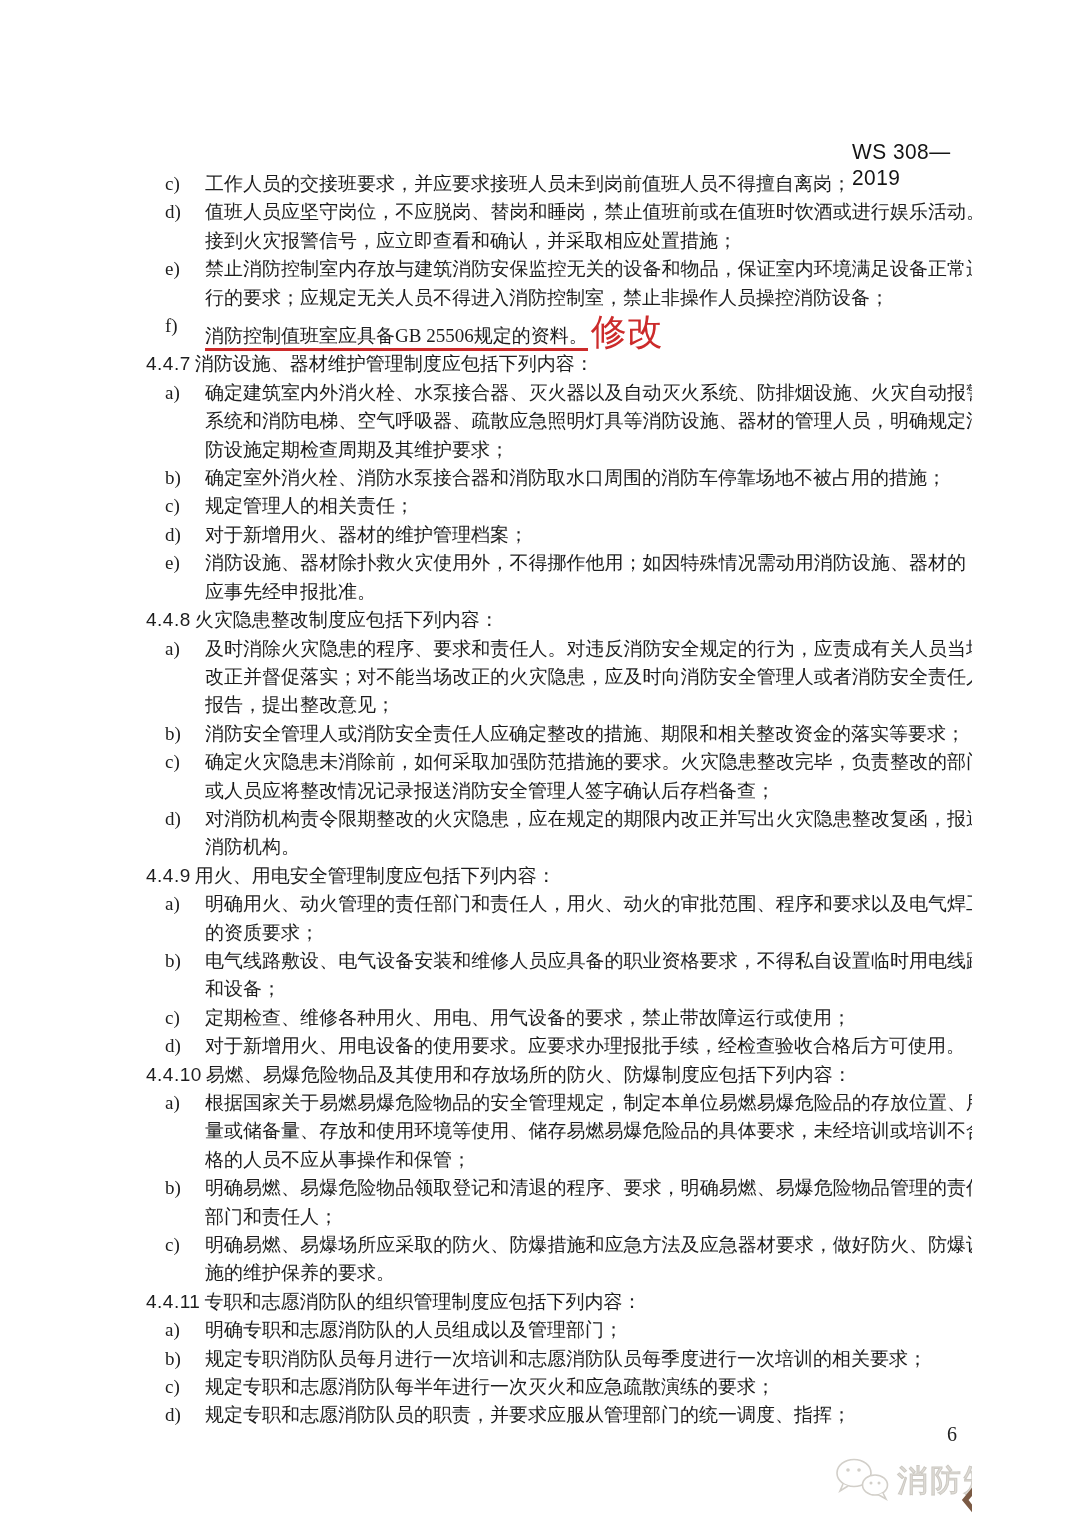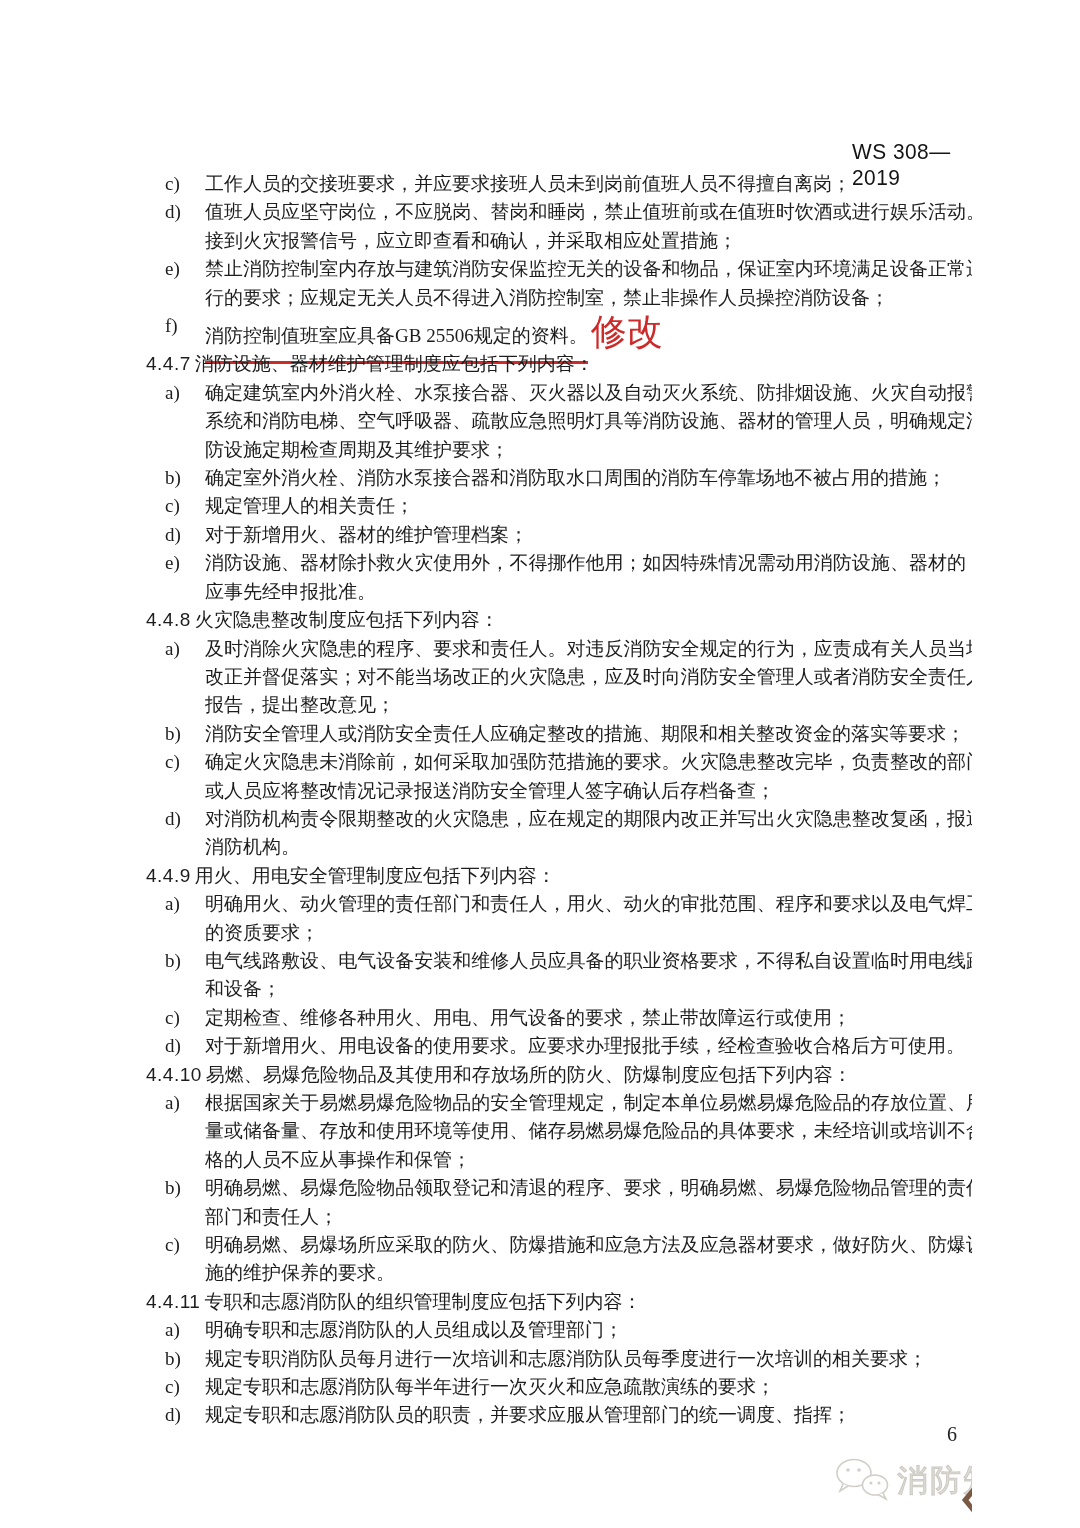--- a/index.html
+++ b/index.html
@@ -8,21 +8,21 @@
   .header-code{position:absolute;top:139px;left:852px;width:140px;
         font-family:"Liberation Sans","DejaVu Sans",sans-serif;font-size:22px;color:#141414;
         letter-spacing:0.5px;transform:scaleX(0.95);transform-origin:left;}
   .body-text{position:absolute;top:170px;left:127px;width:858px;font-size:19px;
         line-height:28.4px;text-align:justify;text-align-last:left;}
   .item{position:relative;padding-left:78px;}
   .item > .label{position:absolute;left:38px;top:0;font-family:"Liberation Serif",serif;}
   .sec{padding-left:0;}
   .sec .num{display:inline-block;min-width:42px;margin-right:4px;
         font-family:"Liberation Sans","DejaVu Sans",sans-serif;font-size:19px;letter-spacing:0.5px;margin-left:19px;}
-  .underline-red{border-bottom:3px solid #cc2b2b;padding-bottom:15px;}
+  .underline-red{border-bottom:3px solid #cc2b2b;padding-bottom:2px;}
   .annotation{color:#cc2b2b;font-size:36px;line-height:1;margin-left:3px;
         position:relative;top:2px;font-weight:400;}
   .page-number{position:absolute;top:1423px;left:947px;font-size:20px;color:#222;}
   .watermark{position:absolute;top:1456px;left:833px;display:flex;align-items:center;gap:6px;}
   .watermark-text{font-size:31px;letter-spacing:2px;color:#e0ddd7;
         -webkit-text-stroke:1px #ccc9c3;white-space:nowrap;}
   .logo{position:absolute;top:1477px;left:960px;display:flex;align-items:center;gap:4px;}
   .logo-text{display:flex;flex-direction:column;line-height:1.1;}
   .logo-name{font-size:21px;font-weight:bold;color:#3f2c1d;letter-spacing:1px;}
   .logo-site{font-size:15px;font-weight:bold;color:#3f2c1d;

